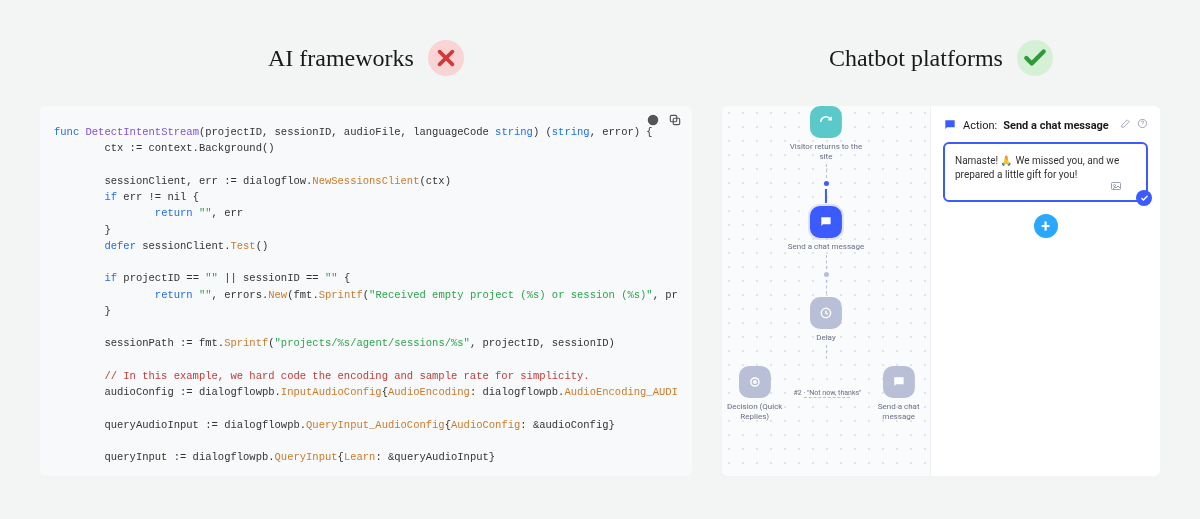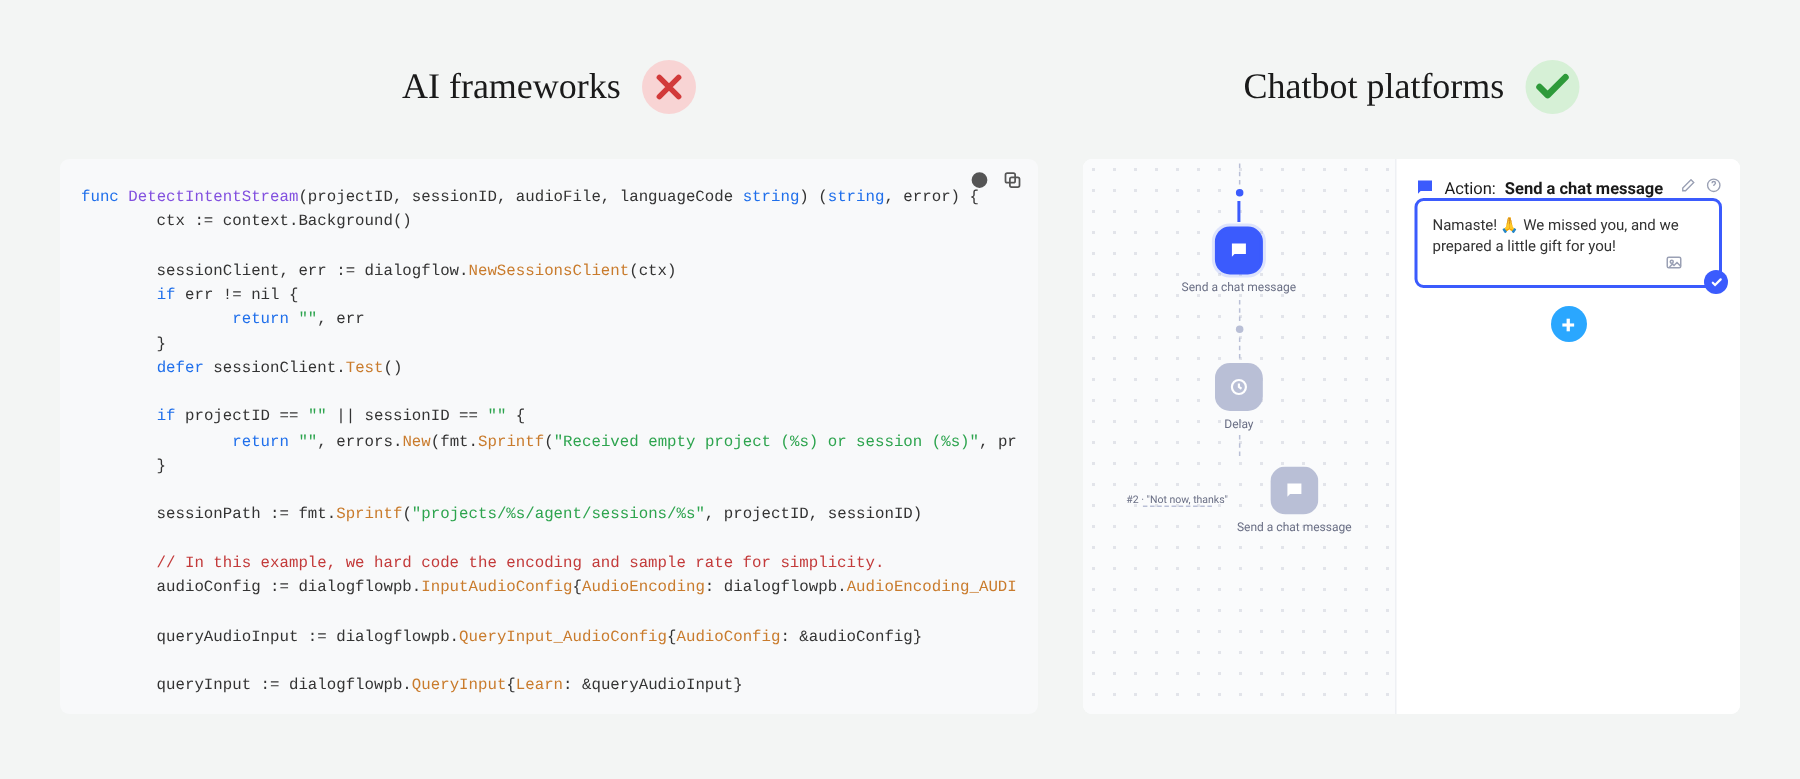--- a/index.html
+++ b/index.html
@@ -200,20 +200,21 @@
   .action-card {
     margin:12px;
     border-radius:6px;
   }
   .action-header{
     display:flex;
     align-items:center;
     gap:6px;
     font-size:11px;
     color:#1a1a1a;
+    margin-bottom:10px;
   }
   .action-header .chat-ico{color:#3b5bfd;display:flex;}
   .action-header strong{font-weight:700;}
   .action-header .tools{margin-left:auto;display:flex;gap:6px;color:#9aa0b4;}
   .msg-box {
     border:2px solid #3b5bfd;
     border-radius:6px;
     padding:10px 10px 18px 10px;
     font-size:10px;
     color:#333;
@@ -314,20 +315,28 @@
         <svg viewBox="0 0 24 24" fill="none" stroke="#2e9a3a" stroke-width="4" stroke-linecap="round" stroke-linejoin="round">
             <path d="M4 12l5 5L20 6"></path>
           </svg>
       </span>
     </div>
 
     <div class="builder-panel">
 
       <div class="flow-canvas">
         <div class="flow-col">
+          <div class="node">
+            <div class="node-icon teal">
+              <svg width="14" height="14" viewBox="0 0 24 24" fill="none" stroke="#fff" stroke-width="2.5">
+                  <path d="M3 12a9 9 0 0115-6.7L21 8M21 3v5h-5"></path>
+                </svg>
+            </div>
+            <div class="node-label">Visitor returns to the site</div>
+          </div>
           <div class="vline"></div>
           <div class="dot"></div>
           <div class="vline solid"></div>
 
           <div class="node">
             <div class="node-icon blue outlined">
               <svg width="14" height="14" viewBox="0 0 24 24" fill="#fff">
                   <path d="M4 4h16v12H7l-3 3V4z"></path>
                 </svg>
             </div>
@@ -342,20 +351,29 @@
               <svg width="14" height="14" viewBox="0 0 24 24" fill="none" stroke="#fff" stroke-width="2.5">
                   <circle cx="12" cy="12" r="8"></circle>
                   <path d="M12 8v4l3 2"></path>
                 </svg>
             </div>
             <div class="node-label">Delay</div>
           </div>
           <div class="vline"></div>
 
           <div class="flow-row">
+            <div class="node">
+              <div class="node-icon grey">
+                <svg width="14" height="14" viewBox="0 0 24 24" fill="none" stroke="#fff" stroke-width="2.5">
+                    <circle cx="12" cy="12" r="7"></circle>
+                    <circle cx="12" cy="12" r="2" fill="#fff"></circle>
+                  </svg>
+              </div>
+              <div class="node-label">Decision (Quick Replies)</div>
+            </div>
             <div style="display:flex;flex-direction:column;align-items:center;">
               <div class="edge-label">#2 · "Not now, thanks"</div>
               <div class="hline"></div>
             </div>
             <div class="node">
               <div class="node-icon grey">
                 <svg width="14" height="14" viewBox="0 0 24 24" fill="#fff">
                     <path d="M4 4h16v12H7l-3 3V4z"></path>
                   </svg>
               </div>

